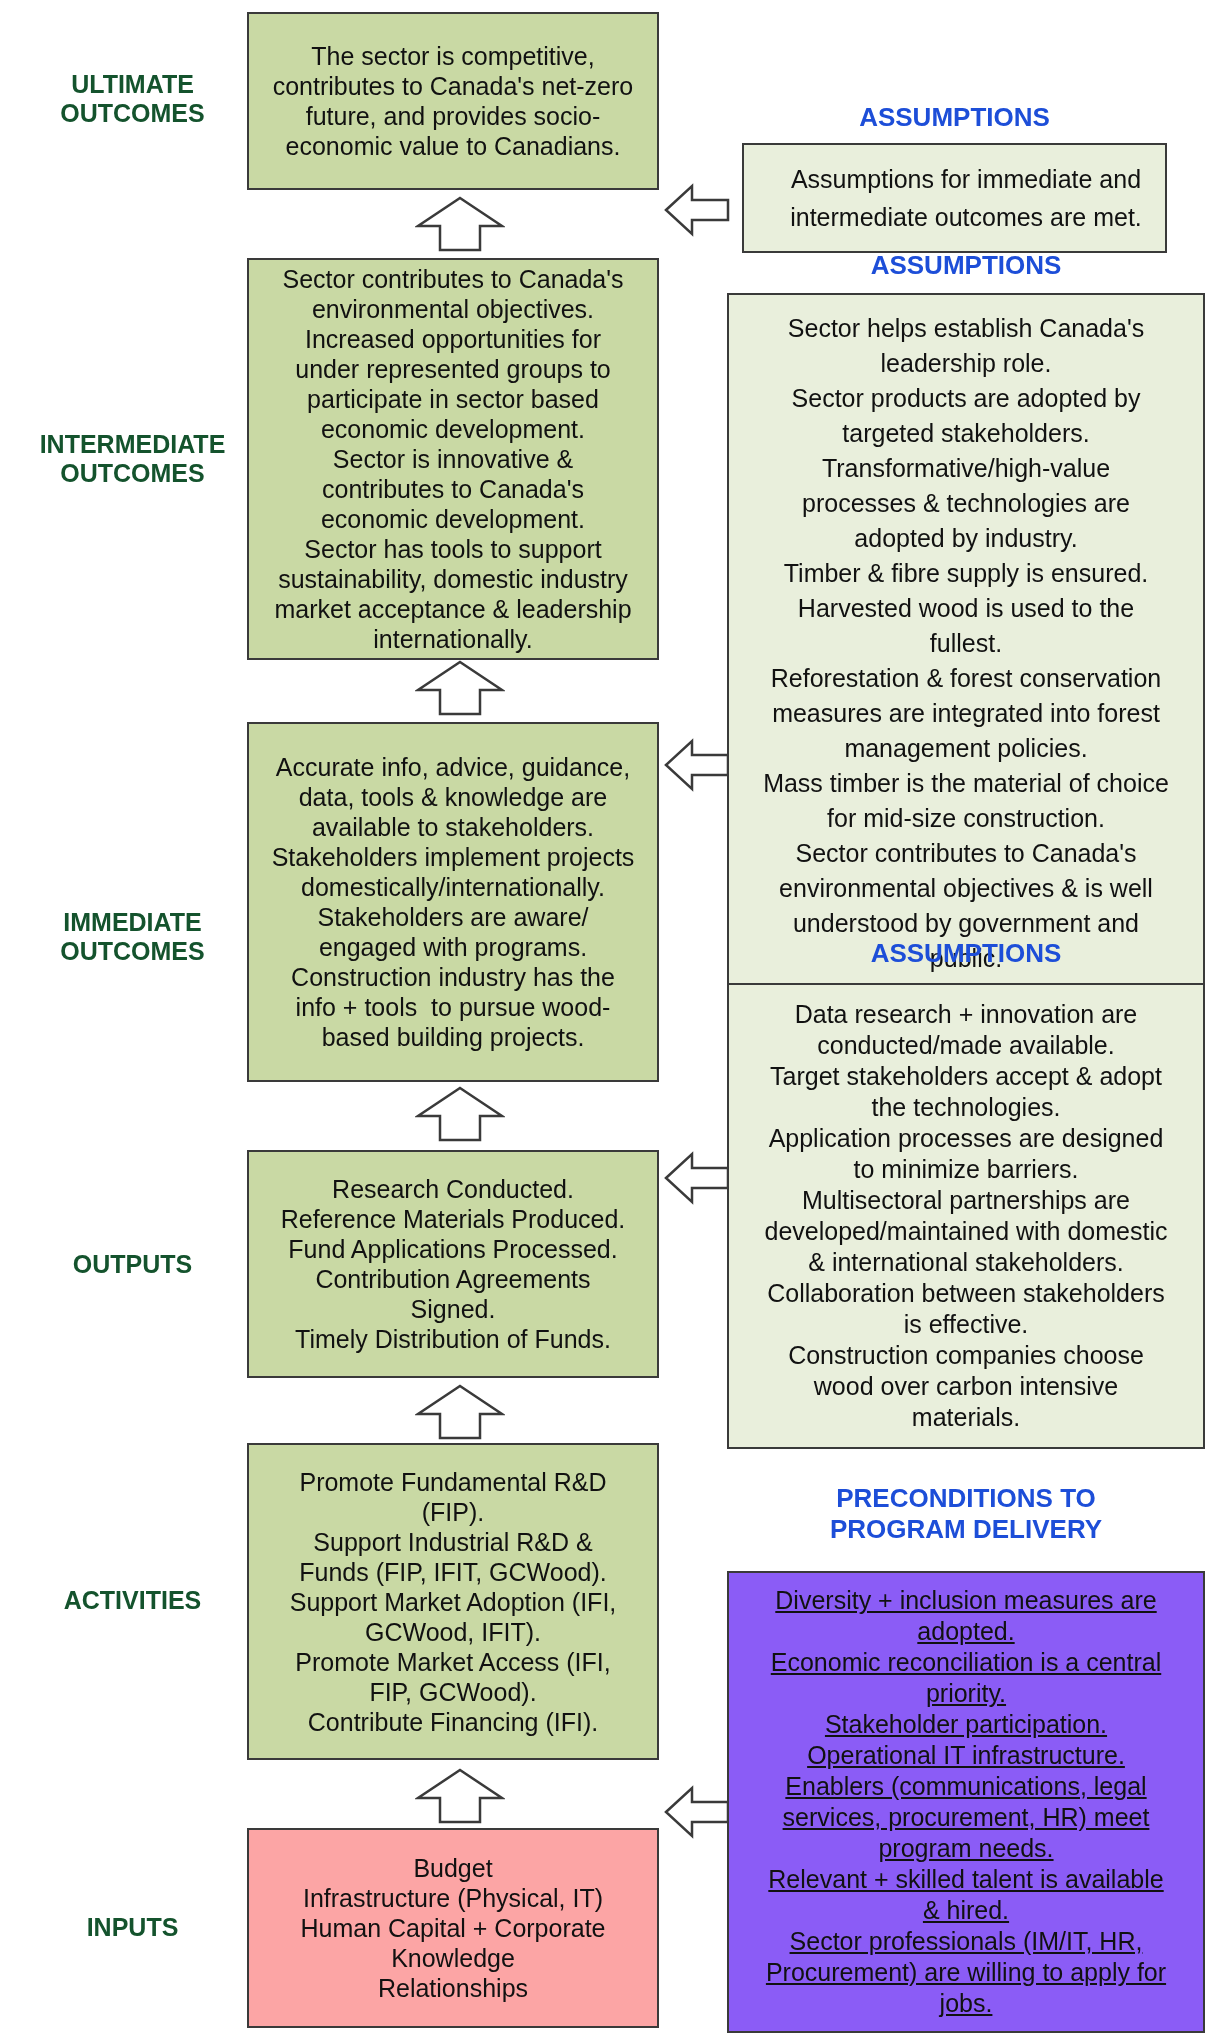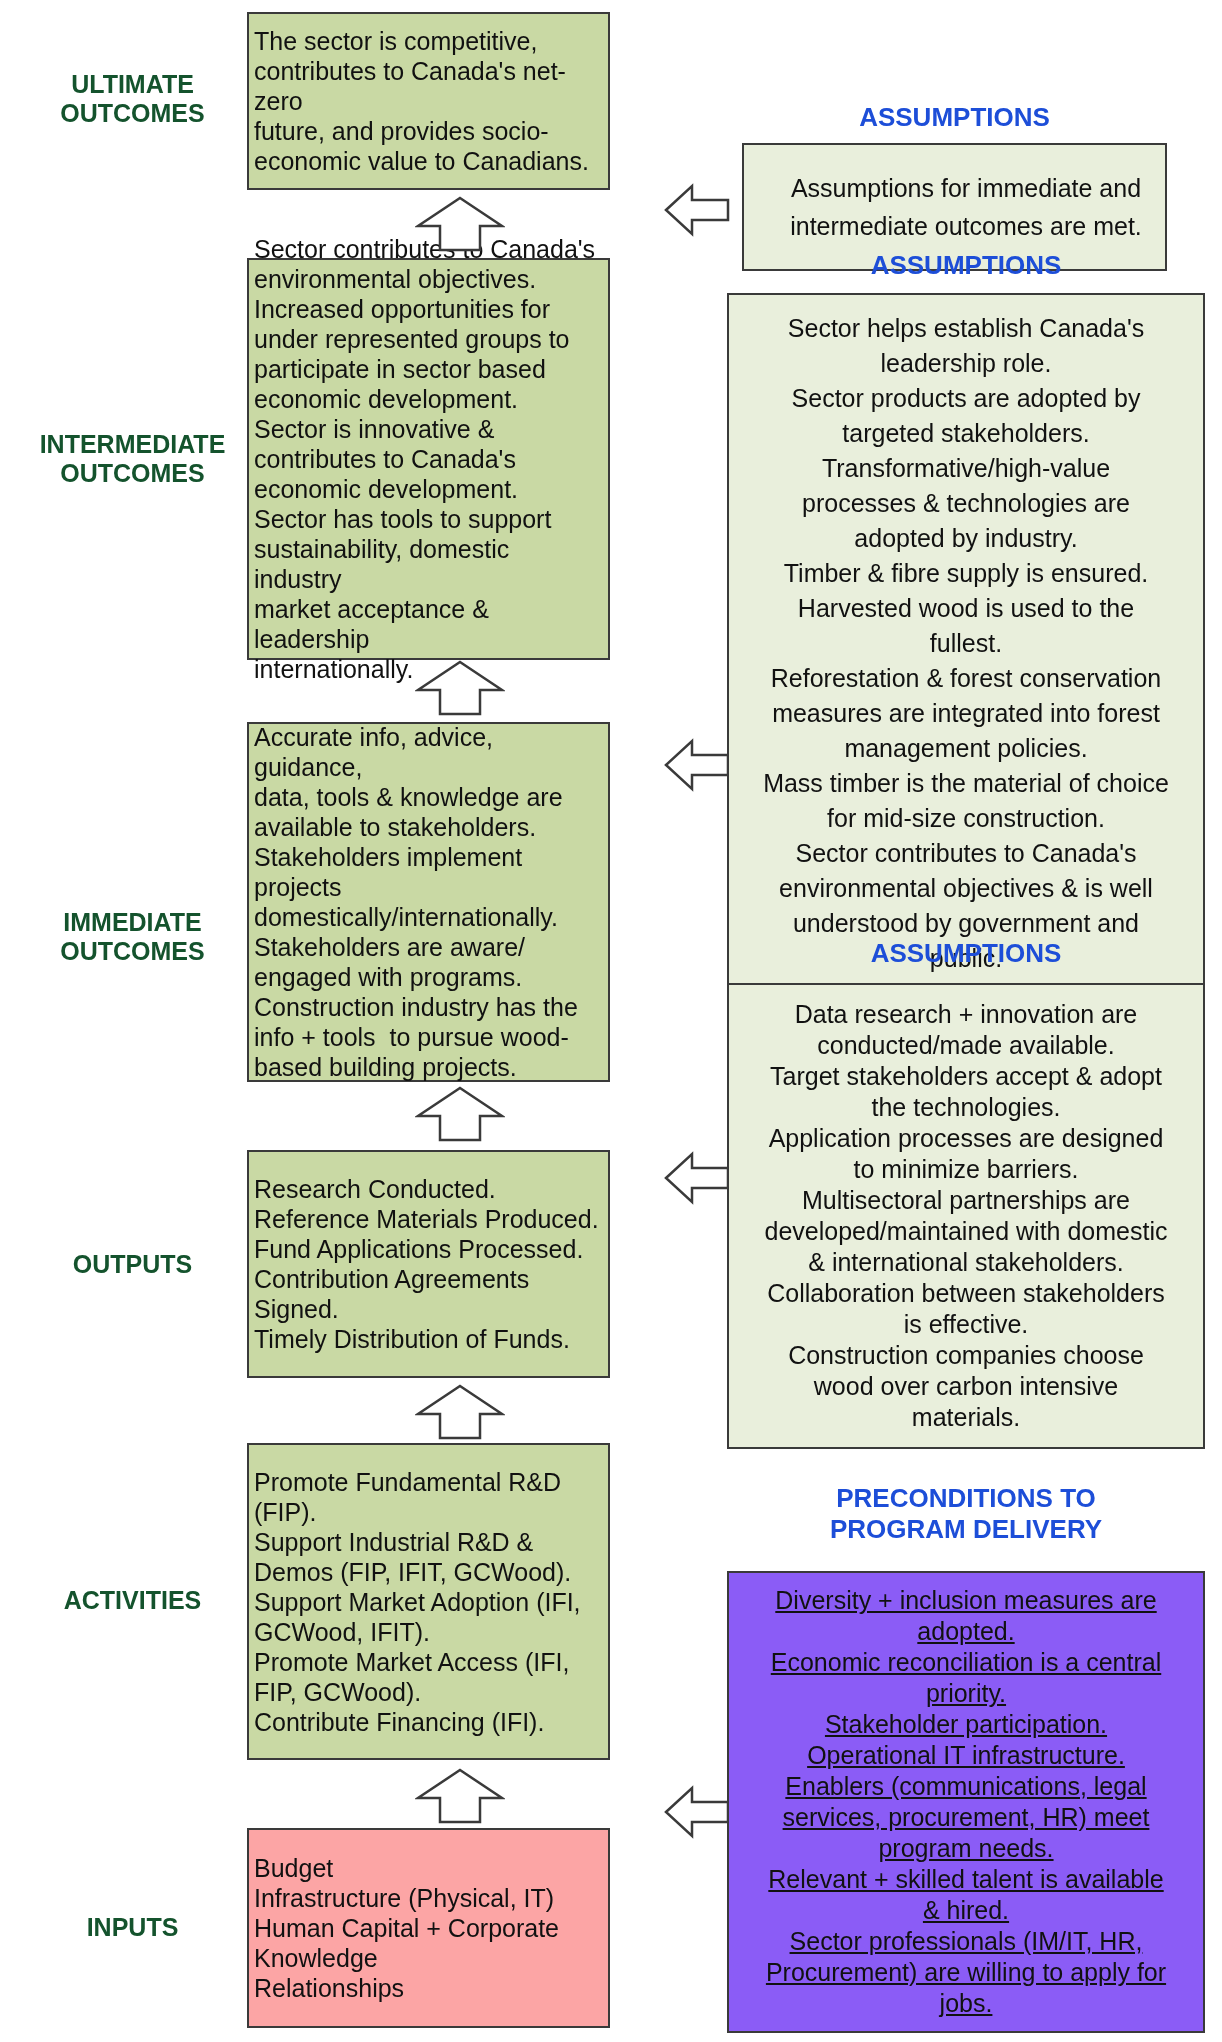--- a/index.html
+++ b/index.html
@@ -7,41 +7,41 @@
     position:relative;width:1222px;height:2042px;background:#ffffff;
     font-family:"Liberation Sans", sans-serif;color:#111111;overflow:hidden;
   }
   
   .llabel{
     position:absolute;left:15px;width:235px;text-align:center;
     font-weight:bold;font-size:25px;line-height:29px;color:#14532d;
   }
   
   .mbox{
-    position:absolute;left:247px;width:363px;box-sizing:border-box;
+    position:absolute;left:247px;width:412px;box-sizing:border-box;
     background:#c9d9a4;border:2px solid #3a3a3a;
     display:flex;flex-direction:column;justify-content:center;
-    text-align:left;font-size:25px;line-height:30px;padding:4px 5px;
+    text-align:center;font-size:25px;line-height:30px;padding:4px 5px;
   }
   #mbox6{background:#fca5a5;}
   
   .rhead{
     position:absolute;text-align:center;font-weight:bold;font-size:26px;line-height:31px;color:#1d4ed8;
   }
   #rhead1{left:742px;width:425px;top:102px;}
   #rhead2{left:727px;width:478px;top:250px;}
   #rhead3{left:727px;width:478px;top:938px;}
   #rhead4{left:766px;width:400px;top:1483px;}
   .rbox{
     position:absolute;box-sizing:border-box;
     background:#e9efdc;border:2px solid #3a3a3a;
     display:flex;flex-direction:column;justify-content:center;
     text-align:center;font-size:25px;padding:4px 8px;
   }
-  #rbox1{left:742px;top:143px;width:425px;height:128px;line-height:38px;padding-left:31px;}
+  #rbox1{left:742px;top:143px;width:425px;height:110px;line-height:38px;padding-left:31px;}
   #rbox2{left:727px;top:293px;width:478px;height:700px;line-height:35px;}
   #rbox3{left:727px;top:983px;width:478px;height:466px;line-height:31px;}
   #rbox4{left:727px;top:1571px;width:478px;height:462px;line-height:31px;background:#8b5cf6;text-decoration:underline;}
   
   .marrow{position:absolute;left:415px;width:90px;height:56px;}
   #marrow1{top:196px;} #marrow2{top:660px;} #marrow3{top:1086px;}
   #marrow4{top:1384px;} #marrow5{top:1768px;}
   .larrow{position:absolute;left:664px;width:66px;height:60px;}
   #larrow1{top:180px;} #larrow2{top:735px;} #larrow3{top:1148px;} #larrow4{top:1782px;}
   .marrow svg,.larrow svg{display:block;width:100%;height:100%;}
@@ -98,21 +98,21 @@
       <div class="line">Reference Materials Produced.</div>
       <div class="line">Fund Applications Processed.</div>
       <div class="line">Contribution Agreements</div>
       <div class="line">Signed.</div>
       <div class="line">Timely Distribution of Funds.</div>
     </div>
   <div class="mbox" id="mbox5" style="top:1443px;height:317px">
       <div class="line">Promote Fundamental R&amp;D</div>
       <div class="line"><span class="b">(FIP)</span><span>.</span></div>
       <div class="line">Support Industrial R&amp;D &amp;</div>
-      <div class="line"><span>Demos </span><span class="b">(FIP, IFIT, GCWood).</span></div>
+      <div class="line"><span>Funds </span><span class="b">(FIP, IFIT, GCWood).</span></div>
       <div class="line"><span>Support Market Adoption </span><span class="b">(IFI,</span></div>
       <div class="line"><span class="b">GCWood, IFIT)</span><span>.</span></div>
       <div class="line"><span>Promote Market Access </span><span class="b">(IFI,</span></div>
       <div class="line"><span class="b">FIP, GCWood).</span></div>
       <div class="line"><span class="b">Contribute Financing (IFI).</span></div>
     </div>
   <div class="mbox" id="mbox6" style="top:1828px;height:200px">
       <div class="line">Budget</div>
       <div class="line">Infrastructure (Physical, IT)</div>
       <div class="line">Human Capital + Corporate</div>

